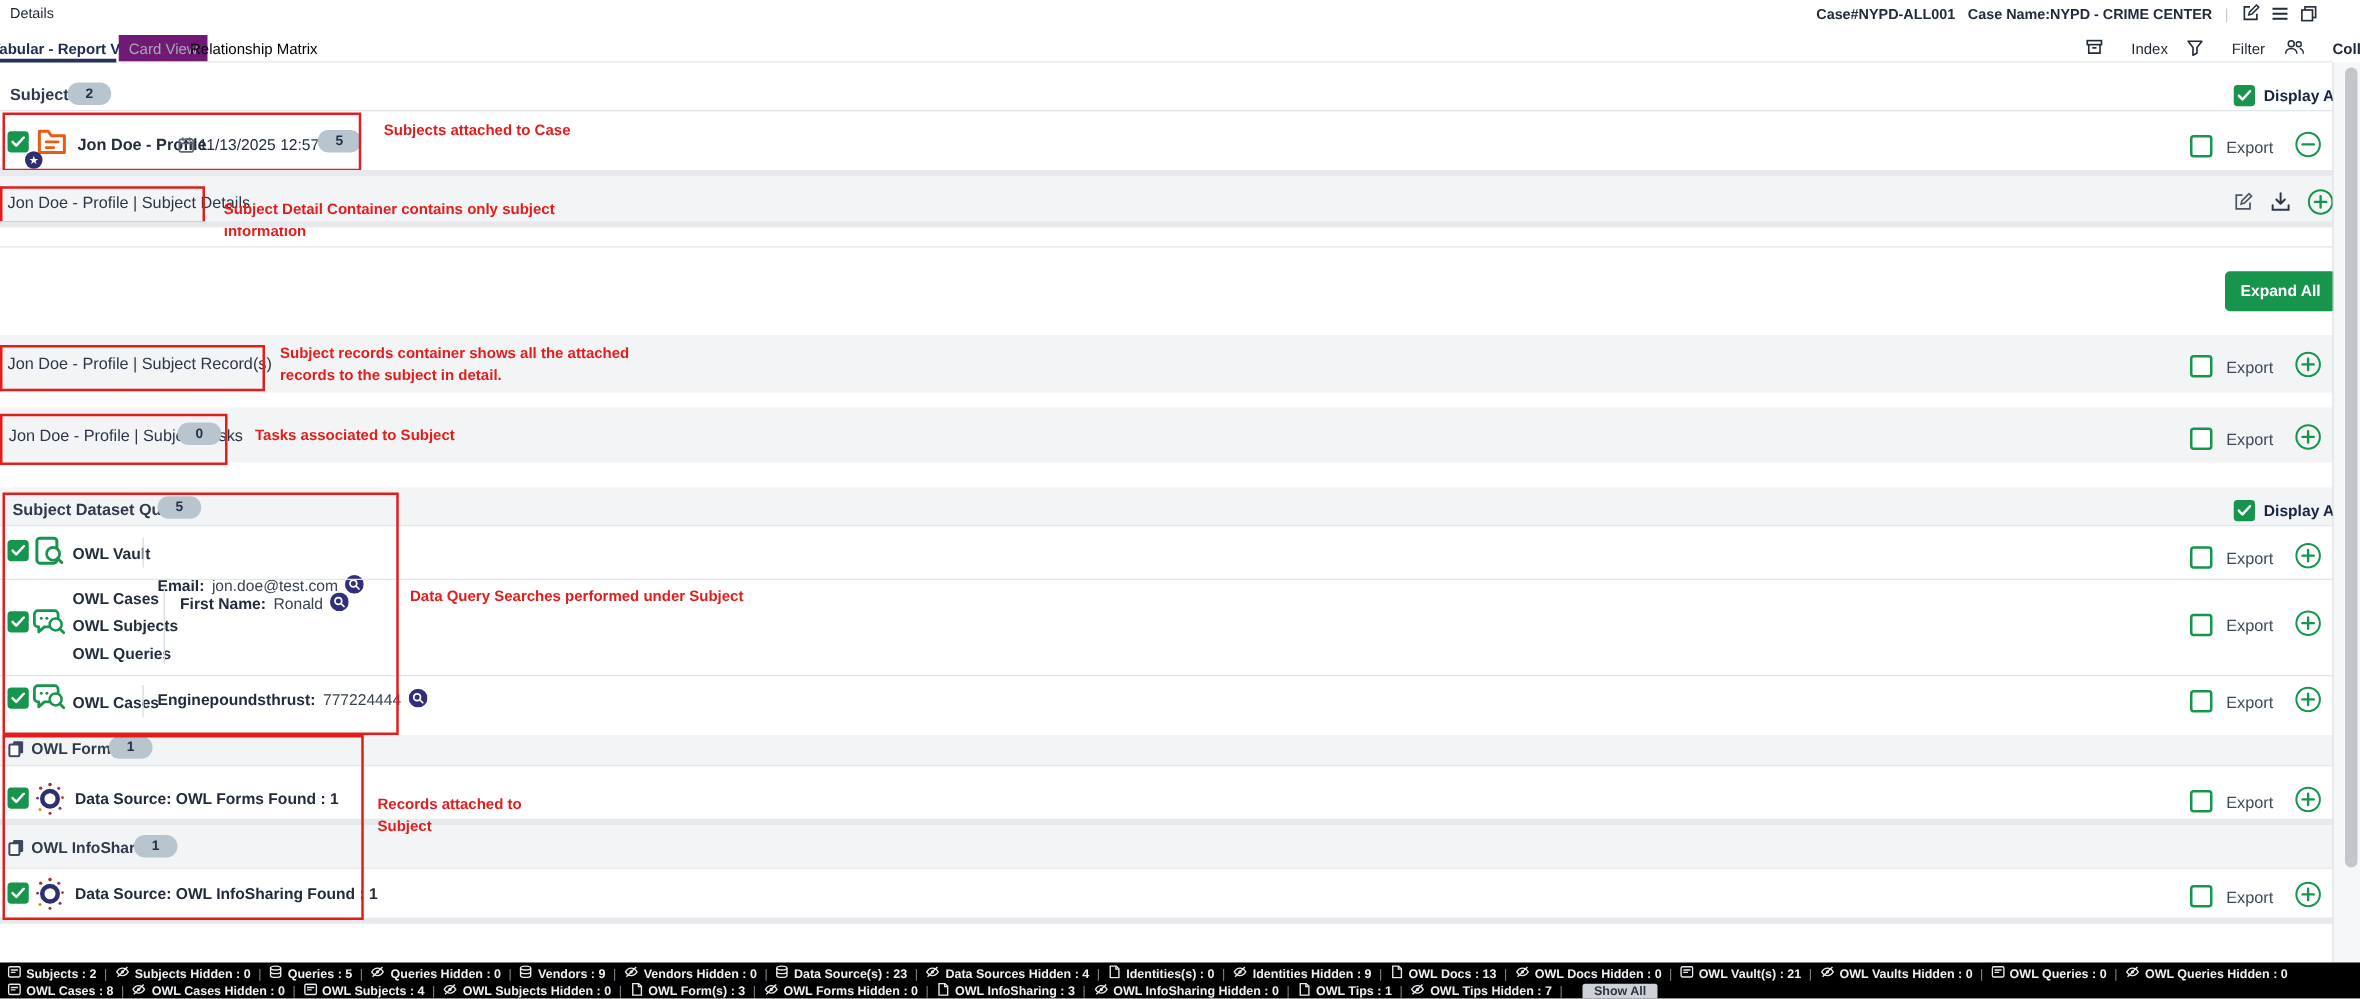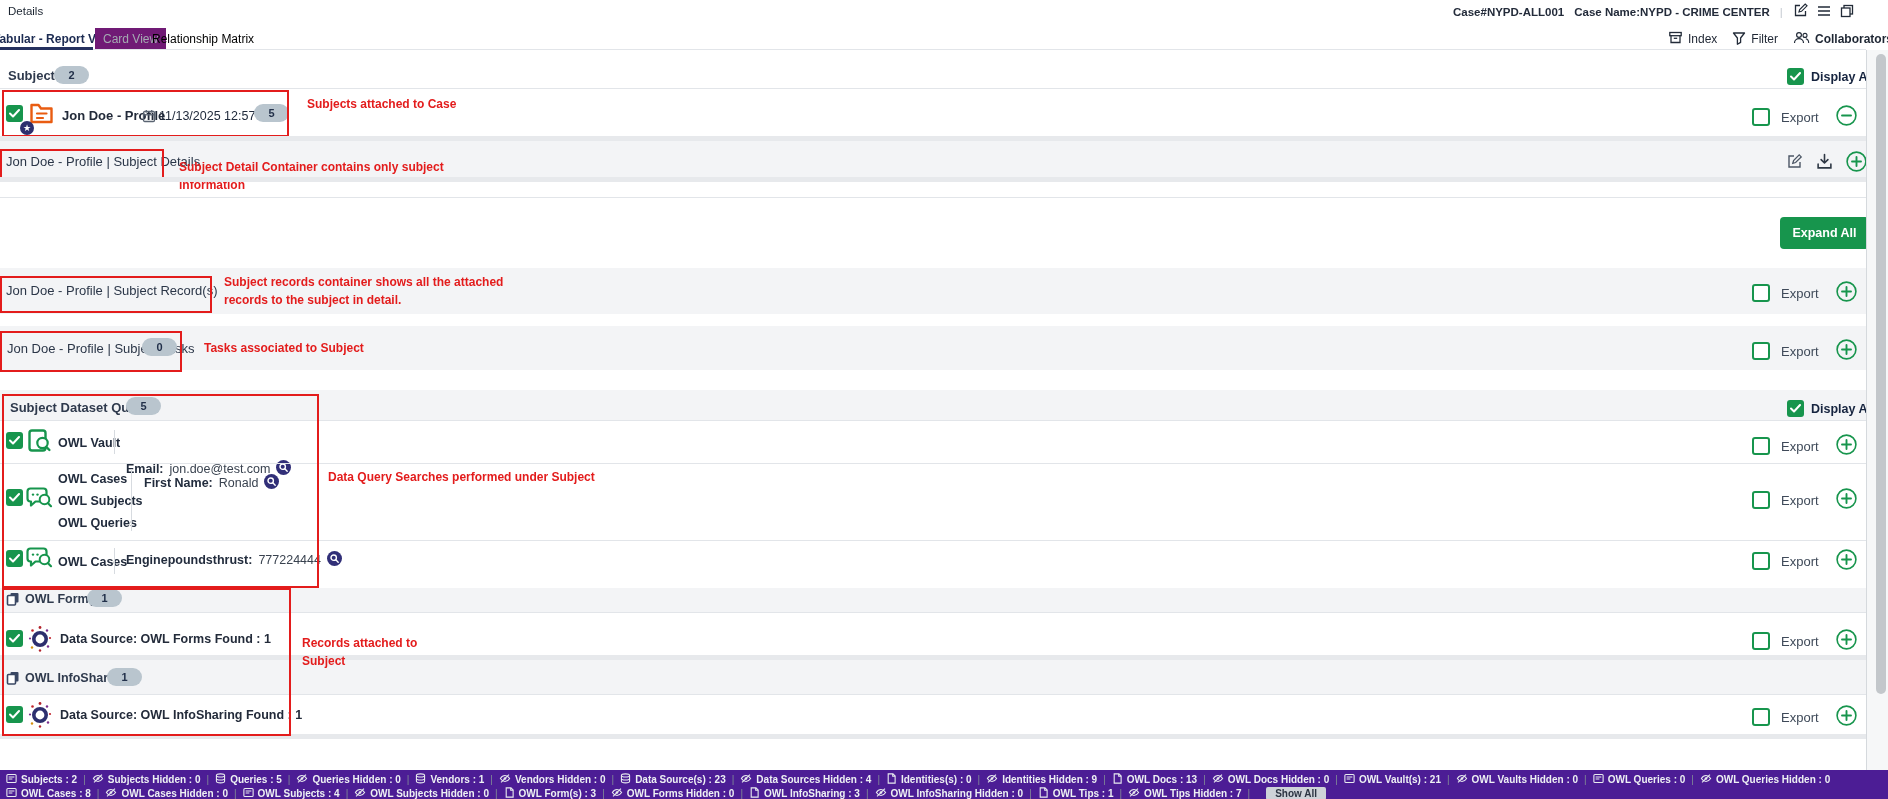--- a/index.html
+++ b/index.html
@@ -25,29 +25,29 @@
         display:flex;align-items:center;justify-content:center;border-radius:4px;border:none;cursor:pointer;}
   .vdiv{position:absolute;width:1px;background:#d7dbe0;}
   .src{font-weight:bold;font-size:12.5px;color:#222c3d;line-height:22px;white-space:nowrap;}
   .fieldline{position:absolute;display:flex;align-items:center;gap:6px;white-space:nowrap;}
   .fieldline .fl{font-weight:bold;color:#222c3d;}
   .fieldline .fv{color:#39424f;}
   .rowlabel{position:absolute;font-size:13px;color:#2b3648;white-space:nowrap;}
   .seclabel{position:absolute;font-weight:bold;font-size:13px;color:#2f3a4d;white-space:nowrap;}
   .dispall{position:absolute;display:flex;align-items:center;gap:7px;font-weight:bold;font-size:12.5px;color:#16243f;}
   .tabtxt{position:absolute;top:32px;font-size:12px;white-space:nowrap;cursor:pointer;}
-  .footer{position:absolute;left:0;top:770px;width:1888px;height:29px;background:#4c1d95;
+  .footer{position:absolute;left:0;top:770px;width:1888px;height:29px;background:#000000;
           color:#eef1f4;font-size:10px;font-weight:bold;overflow:hidden;}
   .frow{display:flex;align-items:center;white-space:nowrap;padding:0 6px;height:14px;}
   .fitem{display:inline-flex;align-items:center;gap:4px;}
   .fitem svg{flex:none;}
   .fsep{color:#818996;margin:0 6px;font-weight:normal;}
   .showall{background:#ced2d8;color:#2c3442;padding:1px 9px;border-radius:2px;margin-left:10px;cursor:pointer;}
   .topicons{display:flex;align-items:center;gap:9px;}
-  .actiongrp{display:flex;align-items:center;gap:5px;font-size:12px;color:#1e2633;cursor:pointer;text-align:center;}
+  .actiongrp{display:flex;align-items:center;gap:22px;font-size:12px;color:#1e2633;cursor:pointer;text-align:center;}
 </style>
 </head>
 <body>
 
 <div class="page">
 
   <div class="abs" style="left:8px;top:5px;font-size:11.5px;color:#1b2430;">Details</div>
   <div class="abs flex" style="left:1453px;top:3px;gap:6px;font-size:11.5px;">
     <span class="b"><span>Case#</span><span>NYPD-ALL001</span></span>
     <span class="b" style="margin-left:4px;"><span>Case Name:</span><span>NYPD - CRIME CENTER</span></span>
@@ -423,21 +423,21 @@
               <path d="M1.4 8.6l7.2-7.2" stroke="#e8ebef" stroke-width="1"></path>
             </svg></span>
           <span>Queries Hidden : 0</span>
         </span>
         <span class="fsep">|</span>
         <span class="fitem">
           <span><svg width="11" height="11" viewBox="0 0 10 10">
               <ellipse cx="5" cy="2.2" rx="3.7" ry="1.4" fill="none" stroke="#e8ebef" stroke-width="1"></ellipse>
               <path d="M1.3 2.2v5.4c0 .8 1.6 1.4 3.7 1.4s3.7-.6 3.7-1.4V2.2M1.3 4.9c0 .8 1.6 1.4 3.7 1.4s3.7-.6 3.7-1.4" fill="none" stroke="#e8ebef" stroke-width="1"></path>
             </svg></span>
-          <span>Vendors : 1</span>
+          <span>Vendors : 9</span>
         </span>
         <span class="fsep">|</span>
         <span class="fitem">
           <span><svg width="12" height="11" viewBox="0 0 10 10">
               <path d="M.8 5S2.5 2.3 5 2.3 9.2 5 9.2 5 7.5 7.7 5 7.7.8 5 .8 5z" fill="none" stroke="#e8ebef" stroke-width="1"></path>
               <circle cx="5" cy="5" r="1.2" fill="#e8ebef"></circle>
               <path d="M1.4 8.6l7.2-7.2" stroke="#e8ebef" stroke-width="1"></path>
             </svg></span>
           <span>Vendors Hidden : 0</span>
         </span>

